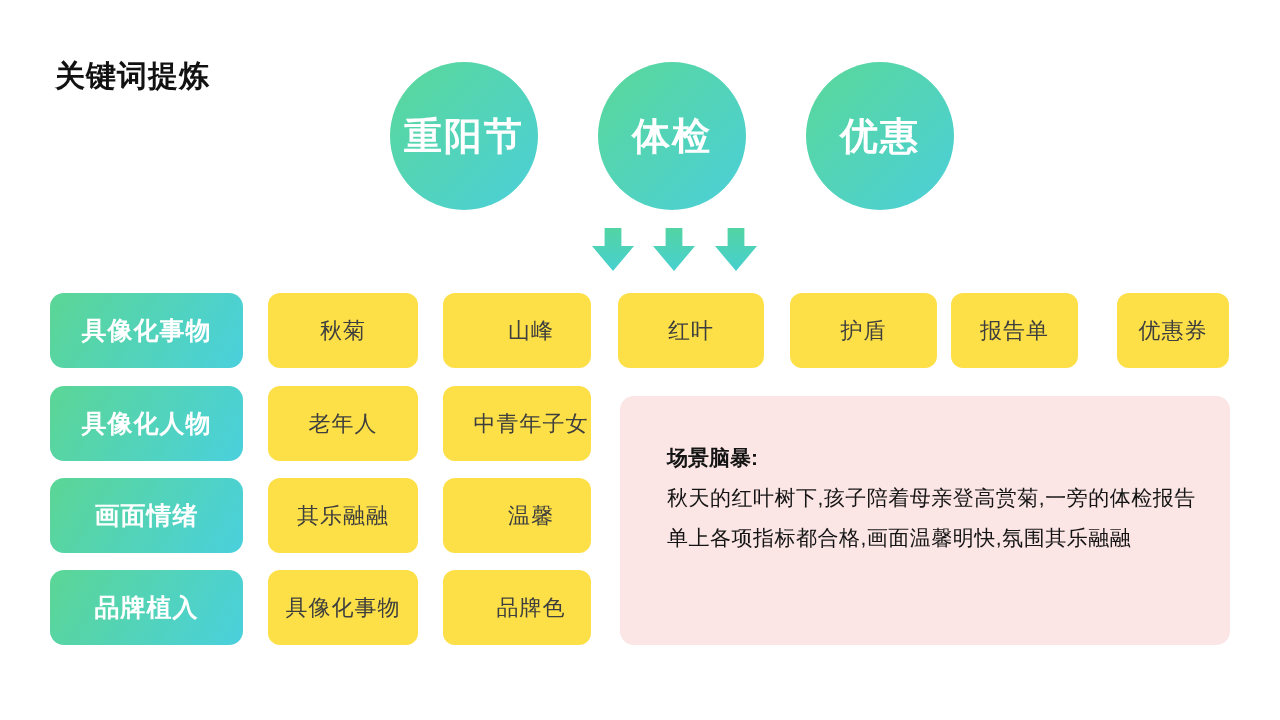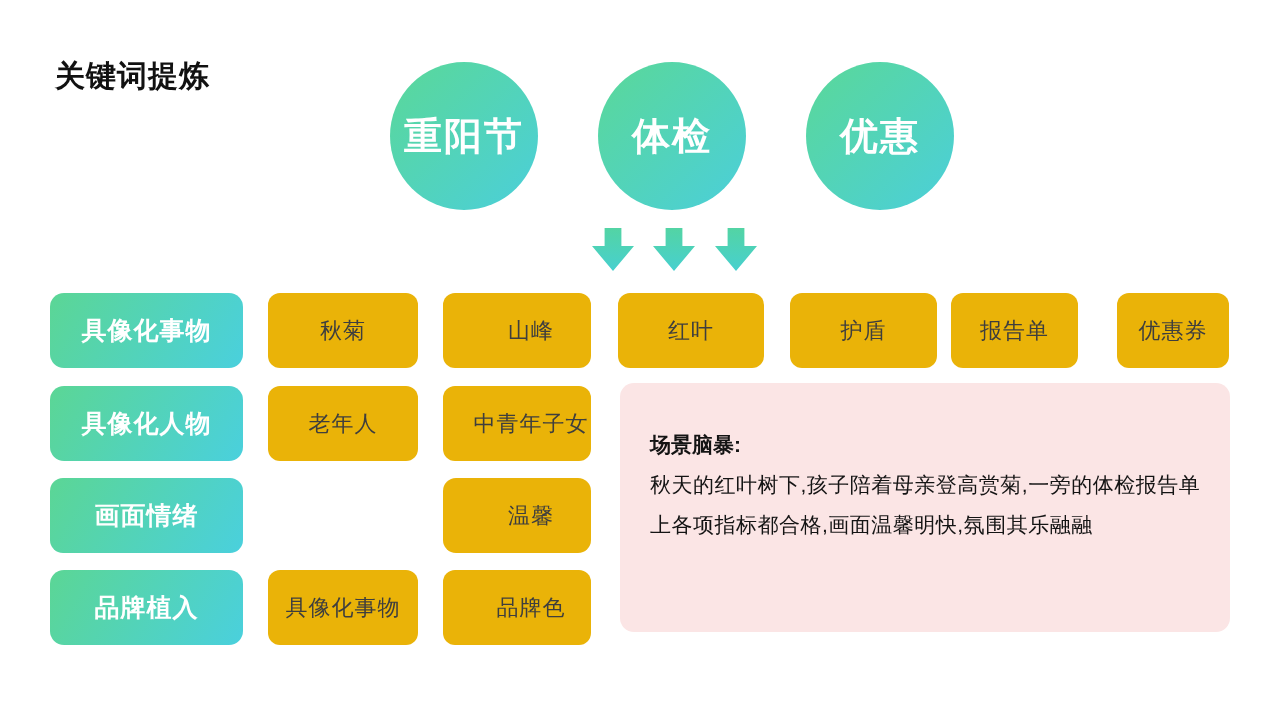--- a/index.html
+++ b/index.html
@@ -35,39 +35,39 @@
   .arrow-3 { left: 715px; }
 
   .cat-box {
     position: absolute; left: 50px; width: 193px; height: 75px; border-radius: 14px;
     background: linear-gradient(120deg, #5bd695 0%, #4ad0dd 100%);
     display: flex; align-items: center; justify-content: center;
     color: #ffffff; font-size: 25px; font-weight: 700; letter-spacing: 1px;
   }
   .chip {
     position: absolute; height: 75px; border-radius: 12px;
-    background: #eab308;
+    background: #fde047;
     display: flex; align-items: center; justify-content: center;
     color: #3e3e3e; font-size: 22px; letter-spacing: 1px;
   }
   .row-1 { top: 293px; }
   .row-2 { top: 386px; }
-  .row-3 { top: 478px; border-radius: 13px; }
+  .row-3 { top: 478px; }
   .row-4 { top: 570px; }
   .col-1 { left: 268px; width: 150px; }
   .col-2 { left: 443px; width: 148px; padding-left: 28px; }
   .col-3 { left: 618px; width: 146px; }
   .col-4 { left: 790px; width: 147px; }
   .col-5 { left: 951px; width: 127px; }
   .col-6 { left: 1117px; width: 112px; }
 
   .note-box {
-    position: absolute; left: 620px; top: 383px; width: 610px; height: 249px;
+    position: absolute; left: 620px; top: 396px; width: 610px; height: 249px;
     background: #fbe5e5; border-radius: 14px;
-    padding: 42px 28px 0 30px; color: #141414;
+    padding: 42px 28px 0 47px; color: #141414;
   }
   .note-heading { font-size: 21px; font-weight: 700; line-height: 40px; }
   .note-body { font-size: 21px; font-weight: 400; line-height: 40px; letter-spacing: 0.5px; }
 </style>
 </head>
 <body>
 
 <div class="canvas">
 
   <div class="page-title">关键词提炼</div>
@@ -114,20 +114,23 @@
   <div class="chip row-2 col-1">
     <span>老年人</span>
   </div>
   <div class="chip row-2 col-2">
     <span>中青年子女</span>
   </div>
 
   <div class="cat-box row-3">
     <span>画面情绪</span>
   </div>
+  <div class="chip row-3 col-1">
+    <span>其乐融融</span>
+  </div>
   <div class="chip row-3 col-2">
     <span>温馨</span>
   </div>
 
   <div class="cat-box row-4">
     <span>品牌植入</span>
   </div>
   <div class="chip row-4 col-1">
     <span>具像化事物</span>
   </div>

